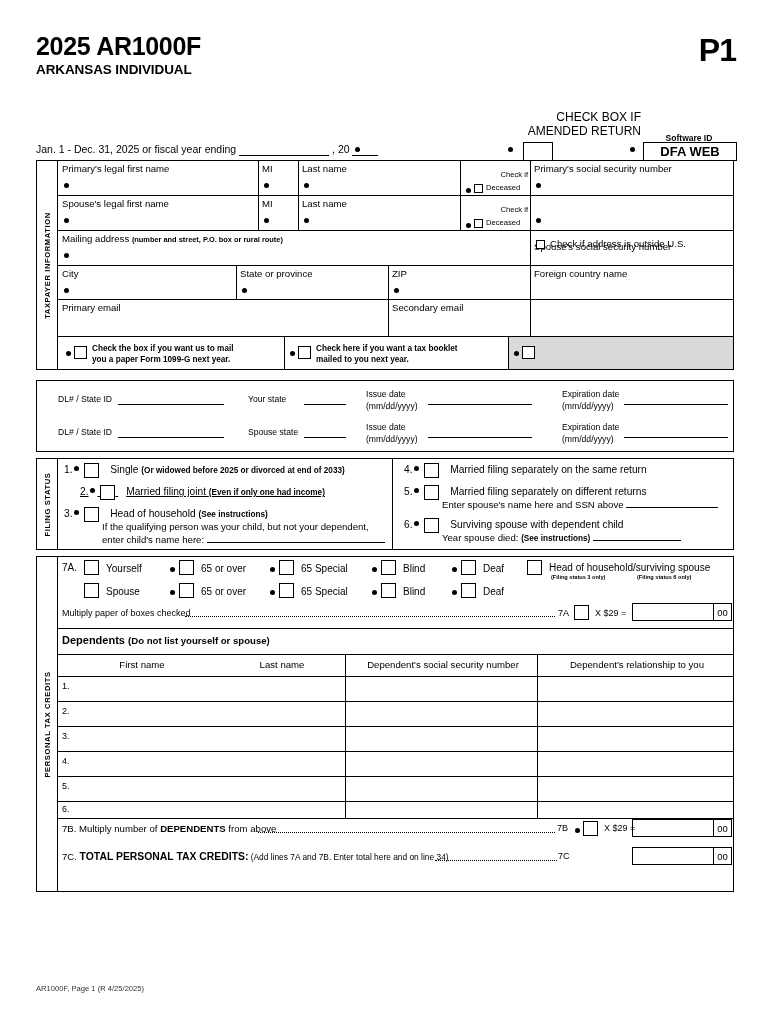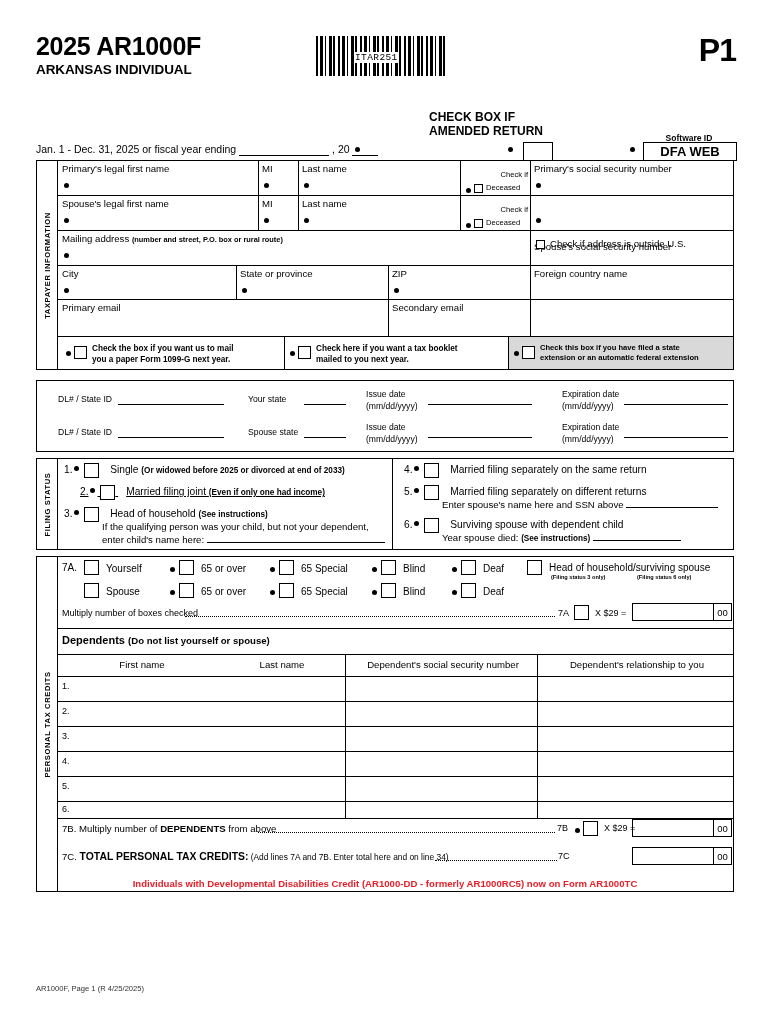--- a/index.html
+++ b/index.html
@@ -12,21 +12,21 @@
   .title2{font-size:13.5px;font-weight:bold;line-height:1.18;margin-top:3px;letter-spacing:-0.1px;}
   .title3{font-size:12.5px;font-weight:bold;margin-top:2px;}
 
   .barcode{position:absolute;left:316px;top:36px;width:132px;height:40px;}
   .barcode .bars{width:100%;height:40px;
     background-image:repeating-linear-gradient(90deg,#000 0 2px,#fff 2px 4px,#000 4px 7px,#fff 7px 9px,#000 9px 10px,#fff 10px 13px,#000 13px 16px,#fff 16px 17px,#000 17px 19px,#fff 19px 22px);}
   .barcode .bctxt{position:absolute;left:38px;top:16px;background:#fff;font-family:"Liberation Mono",monospace;font-size:9.5px;letter-spacing:0.4px;padding:0 1px;}
 
   .p1{position:absolute;right:34px;top:32px;font-size:32px;font-weight:bold;letter-spacing:-1px;}
 
-  .amend{position:absolute;left:429px;top:110px;width:160px;text-align:left;font-size:12px;font-weight:bold;line-height:1.2;}
+  .amend{position:absolute;left:481px;top:110px;width:160px;text-align:right;font-size:12px;font-weight:normal;line-height:1.2;}
   .amendbox{position:absolute;left:523px;top:142px;width:28px;height:17px;border:1.6px solid #000;background:#fff;}
   .amenddot{position:absolute;left:508px;top:147px;}
 
   .swid{position:absolute;left:643px;top:133px;width:92px;text-align:center;font-size:8.5px;font-weight:bold;}
   .swbox{position:absolute;left:643px;top:142px;width:92px;height:17px;border:1.6px solid #000;display:flex;align-items:center;justify-content:center;font-size:13px;font-weight:bold;}
   .swdot{position:absolute;left:630px;top:147px;}
 
   .fiscal{position:absolute;left:36px;top:143px;font-size:10.5px;white-space:nowrap;}
   .ul{display:inline-block;border-bottom:1px solid #000;}
   .fdot{position:absolute;left:355px;top:147px;}
@@ -71,24 +71,20 @@
 </head>
 <body>
 
 <div class="page">
 
   <div class="hdr">
     <div class="title1">2025 AR1000F</div>
     <div class="title2">ARKANSAS INDIVIDUAL</div>
   </div>
 
-  <div class="barcode">
-    <div class="bars"></div>
-    <div class="bctxt">ITAR251</div>
-  </div>
 
   <div class="p1">P1</div>
 
   <div class="amend">
     <span>CHECK BOX IF</span><br>
     <span>AMENDED RETURN</span>
   </div>
   <span class="dotabs amenddot"></span>
   <div class="amendbox"></div>
 
@@ -185,24 +181,20 @@
 
   <span class="dotabs" style="left:290px;top:351px;"></span>
   <span class="cb cb-md" style="position:absolute;left:298px;top:346px;"></span>
   <div class="cell chk-txt" style="left:316px;top:343px;width:190px;">
     <span>Check here if you want a tax booklet</span><br>
     <span>mailed to you next year.</span>
   </div>
 
   <span class="dotabs" style="left:514px;top:351px;"></span>
   <span class="cb cb-md" style="position:absolute;left:522px;top:346px;"></span>
-  <div class="cell chk-txt" style="left:540px;top:343px;width:194px;font-size:7.6px;">
-    <span>Check this box if you have filed a state</span><br>
-    <span>extension or an automatic federal extension</span>
-  </div>
 
   <div class="box" style="left:36px;top:380px;width:698px;height:72px;"></div>
 
   <div class="cell lab" style="left:58px;top:395px;font-size:8.6px;">DL# / State ID</div>
   <span class="scribe" style="position:absolute;left:118px;top:404px;width:106px;"></span>
   <div class="cell lab" style="left:248px;top:395px;font-size:8.6px;">Your state</div>
   <span class="scribe" style="position:absolute;left:304px;top:404px;width:42px;"></span>
   <div class="cell lab" style="left:366px;top:389px;font-size:8.6px;line-height:1.35;">
     <span>Issue date</span><br>
     <span>(mm/dd/yyyy)</span>
@@ -317,21 +309,21 @@
   <span class="dotabs" style="left:270px;top:590px;"></span>
   <span class="cb cb-lg" style="position:absolute;left:279px;top:583px;"></span>
   <div class="cell" style="left:301px;top:586px;font-size:10px;">65 Special</div>
   <span class="dotabs" style="left:372px;top:590px;"></span>
   <span class="cb cb-lg" style="position:absolute;left:381px;top:583px;"></span>
   <div class="cell" style="left:403px;top:586px;font-size:10px;">Blind</div>
   <span class="dotabs" style="left:452px;top:590px;"></span>
   <span class="cb cb-lg" style="position:absolute;left:461px;top:583px;"></span>
   <div class="cell" style="left:483px;top:586px;font-size:10px;">Deaf</div>
 
-  <div class="cell" style="left:62px;top:608px;font-size:9px;">Multiply number of boxes checked</div>
+  <div class="cell" style="left:62px;top:608px;font-size:9px;">Multiply paper of boxes checked</div>
   <div class="cell dotleader" style="left:185px;top:608px;width:370px;height:9px;"></div>
   <div class="cell" style="left:558px;top:608px;font-size:9px;">7A</div>
   <span class="cb cb-lg" style="position:absolute;left:574px;top:605px;"></span>
   <div class="cell" style="left:595px;top:608px;font-size:9px;">X $29 =</div>
   <div class="money" style="left:632px;top:603px;width:100px;height:18px;">
     <div class="cents">00</div>
   </div>
 
   <div class="hline" style="left:58px;top:628px;width:676px;"></div>
   <div class="cell" style="left:62px;top:634px;font-size:11px;font-weight:bold;">
@@ -375,17 +367,16 @@
 
   <div class="cell" style="left:62px;top:851px;font-size:9.6px;">
     <span>7C. </span><b style="font-size:10.4px">TOTAL PERSONAL TAX CREDITS:</b><span style="font-size:8.4px"> (Add lines 7A and 7B.  Enter total here and on line 34)</span>
   </div>
   <div class="cell dotleader" style="left:435px;top:852px;width:122px;height:9px;"></div>
   <div class="cell" style="left:558px;top:851px;font-size:9px;">7C</div>
   <div class="money" style="left:632px;top:847px;width:100px;height:18px;">
     <div class="cents">00</div>
   </div>
 
-  <div class="redtxt" style="left:0;top:878px;">Individuals with Developmental Disabilities Credit (AR1000-DD - formerly AR1000RC5) now on Form AR1000TC</div>
 
   <div class="footer">AR1000F, Page 1 (R 4/25/2025)</div>
 
 </div>
 
 </body></html>

